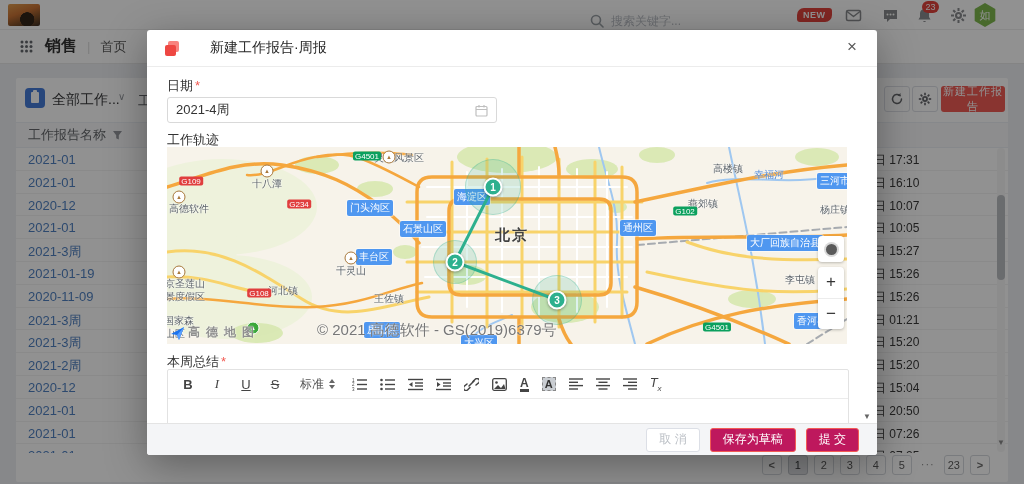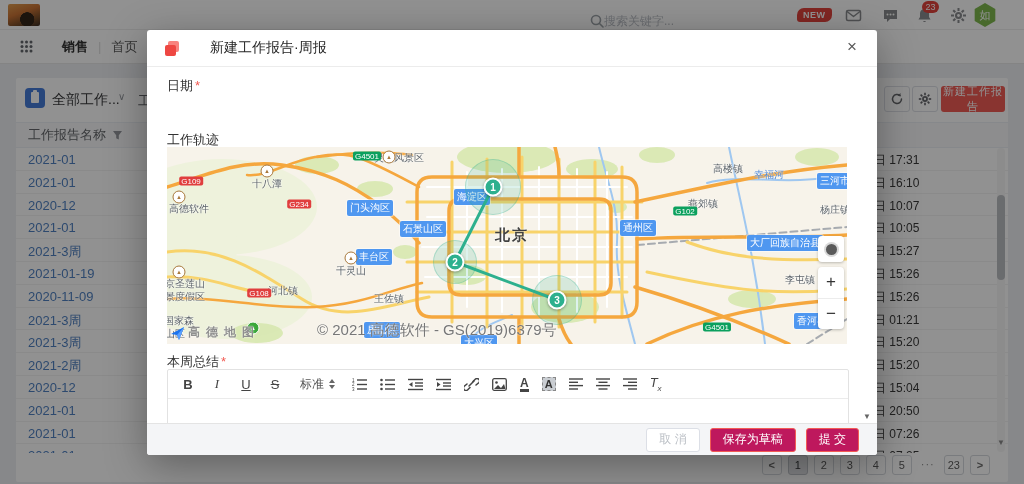--- a/index.html
+++ b/index.html
@@ -3,37 +3,37 @@
 <meta charset="utf-8">
 <style>
   * { margin:0; padding:0; box-sizing:border-box; }
   html,body { width:1024px; height:484px; overflow:hidden; }
   body { font-family:"Liberation Sans","DejaVu Sans",sans-serif; background:#edeff2; position:relative; color:#333; }
 
   
   .topbar { position:absolute; left:0; top:0; width:1024px; height:30px; background:#fff; border-bottom:1px solid #ededed; z-index:5; }
   .logo { position:absolute; left:8px; top:4px; width:32px; height:22px; border-radius:2px;
           background:radial-gradient(circle at 60% 70%, #2b1c10 0 28%, transparent 30%), linear-gradient(160deg,#e09a4a 0%,#c96f2e 40%,#6e4420 75%,#33231a 100%); }
-  .search { position:absolute; left:590px; top:0; height:42px; display:flex; align-items:center; }
+  .search { position:absolute; left:590px; top:0; height:42px; display:flex; align-items:center; gap:7px; }
   .search input { border:none; outline:none; font-size:12px; width:150px; color:#555; background:transparent; }
   .search input::placeholder { color:#b9bdc4; }
   .tb-ic { position:absolute; top:7px; width:17px; height:17px; }
   .new-badge { position:absolute; left:797px; top:8px; height:14px; line-height:14px; padding:0 6px; background:#e03c35; color:#fff;
                font-size:9px; font-weight:bold; border-radius:7px 3px 7px 3px; letter-spacing:.5px; }
   .count-badge { position:absolute; left:922px; top:1px; min-width:17px; height:12px; line-height:12px; text-align:center; padding:0 3px;
                  background:#e03c35; color:#fff; font-size:9px; border-radius:7px; z-index:2; }
   .avatar { position:absolute; left:973px; top:3px; width:24px; height:24px; background:#7ab648; color:#fff; font-size:11px;
             display:flex; align-items:center; justify-content:center;
             clip-path:polygon(50% 0,93% 25%,93% 75%,50% 100%,7% 75%,7% 25%); }
 
   
   .navbar { position:absolute; left:0; top:30px; width:1024px; height:34px; background:#fff; border-bottom:1px solid #e7e7e7;
             display:flex; align-items:center; z-index:5; }
   .grid-ic { margin-left:20px; }
-  .nav-app { margin-left:29px; font-size:13px; font-weight:bold; color:#2b2b2b; }
+  .nav-app { margin-left:12px; font-size:16px; font-weight:bold; color:#2b2b2b; }
   .nav-sep { margin:0 10px; color:#ddd; font-size:13px; }
   .nav-item { margin-right:22px; font-size:13px; color:#555; }
 
   
   .card { position:absolute; left:16px; top:78px; width:992px; height:404px; background:#fff; border-radius:2px; z-index:1; }
   .view-ic { position:absolute; left:9px; top:10px; width:20px; height:20px; border-radius:4px; background:#3e77d8; }
   .view-ic::after { content:""; position:absolute; left:6px; top:4px; width:8px; height:11px; background:#fff; border-radius:1px; }
   .view-ic::before { content:""; position:absolute; left:8px; top:2px; width:4px; height:3px; background:#fff; border-radius:1px; z-index:1; }
   .view-name { position:absolute; left:36px; top:13px; font-size:14px; color:#303133; }
   .view-chev { position:absolute; left:102px; top:13px; font-size:10px; color:#909399; }
@@ -320,20 +320,29 @@
 <div class="overlay"></div>
 
 <div class="modal">
   <div class="m-head">
     <div class="m-ic"></div>
     <span class="m-title">新建工作报告·周报</span>
     <span class="m-close">×</span>
   </div>
 
   <span class="f-label" style="top:47px"><span>日期</span><span class="req">*</span></span>
+  <div class="date-input">
+    <span>2021-4周</span>
+    <svg class="cal" width="13" height="13" viewBox="0 0 13 13">
+        <rect x="1" y="2.5" width="11" height="9.5" rx="1" class="st" stroke="#bfbfbf" stroke-width="1.2"></rect>
+        <line x1="1" y1="5.5" x2="12" y2="5.5" stroke="#bfbfbf" stroke-width="1.2"></line>
+        <line x1="4" y1="1" x2="4" y2="3.5" stroke="#bfbfbf" stroke-width="1.2"></line>
+        <line x1="9" y1="1" x2="9" y2="3.5" stroke="#bfbfbf" stroke-width="1.2"></line>
+      </svg>
+  </div>
 
   <span class="f-label" style="top:101px">工作轨迹</span>
 
   <div class="map">
     <svg class="base" width="680" height="197" viewBox="0 0 680 197">
       <rect width="680" height="197" fill="#f7f3ea"></rect>
       <g fill="#eef2dc">
           <ellipse cx="55" cy="60" rx="95" ry="48"></ellipse>
           <ellipse cx="60" cy="150" rx="85" ry="42"></ellipse>
           <ellipse cx="10" cy="100" rx="60" ry="60"></ellipse>

